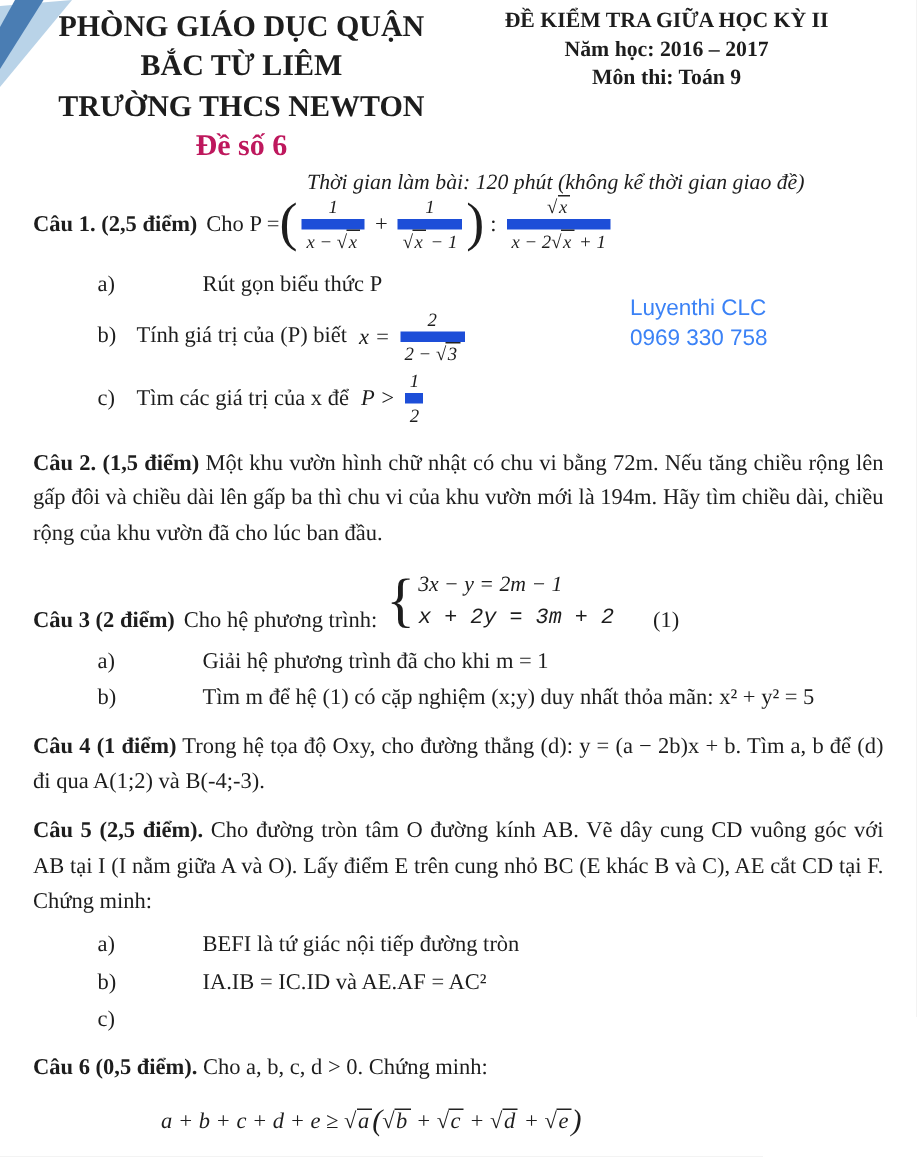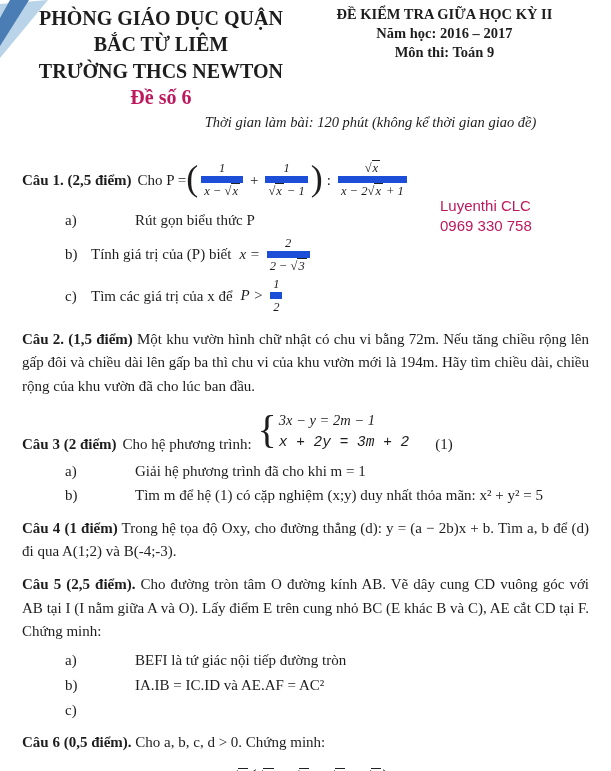--- a/index.html
+++ b/index.html
@@ -25,40 +25,40 @@
     font-style:italic;font-size:14.5px;
     margin-left:130px;text-align:center;margin-top:3px;
   }
   
   .qlabel{font-weight:bold;}
   .para{text-align:justify;line-height:1.55;margin:10px 0 0 0;}
   .row{display:flex;align-items:center;}
   .item{display:flex;padding-left:43px;margin-top:7px;line-height:1.45;align-items:center;}
   .item .marker{width:26px;flex:none;}
   .item .itext{flex:1;margin-left:44px;}
-  .q1row{margin-top:30px;}
+  .q1row{}
   
   .math{font-style:italic;}
   .frac{display:inline-block;vertical-align:middle;text-align:center;
         font-size:12.5px;line-height:1.25;font-style:italic;margin:0 3px;}
   .frac .num{display:block;padding:0 3px;}
   .frac .den{display:block;border-top:7px solid #1d4ed8;padding:1px 3px 0 3px;white-space:nowrap;}
   .sq{white-space:nowrap;font-style:italic;}
   .rad{border-top:1px solid #222;padding:0 2px 0 1px;}
   .bp{font-size:36px;font-weight:300;vertical-align:middle;line-height:.9;position:relative;top:-2px;}
   .opc{margin:0 4px;vertical-align:middle;}
   .sys{display:inline-flex;align-items:center;margin-left:6px;}
   .sysbrace{font-size:40px;font-weight:300;line-height:.85;margin-right:2px;position:relative;top:-2px;}
   .syseqs{display:inline-block;font-style:italic;font-size:14.5px;line-height:1.5;}
   .systag{margin-left:26px;font-size:15px;}
   .q3row{margin-top:12px;align-items:flex-end;}
   .wm{
     position:absolute;left:420px;top:196px;
     font-family:"Liberation Sans","DejaVu Sans",sans-serif;
-    font-size:15px;line-height:1.35;color:#be185d;z-index:3;margin-left:20px;
+    font-size:15px;line-height:1.35;color:#3b82f6;z-index:3;
   }
   .q6-formula{
     margin-top:12px;text-align:center;padding-right:116px;
     font-style:italic;font-size:15px;
   }
   .q6-formula .fp{font-size:20px;font-weight:300;vertical-align:middle;position:relative;top:-1px;}
 </style>
 </head>
 <body>
 

